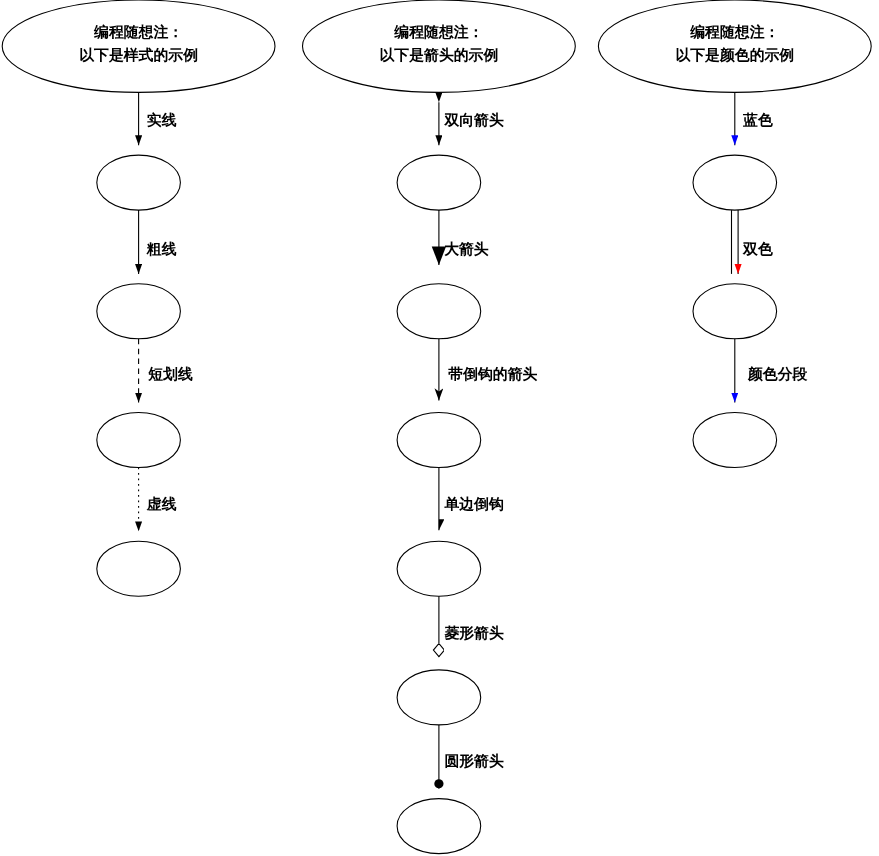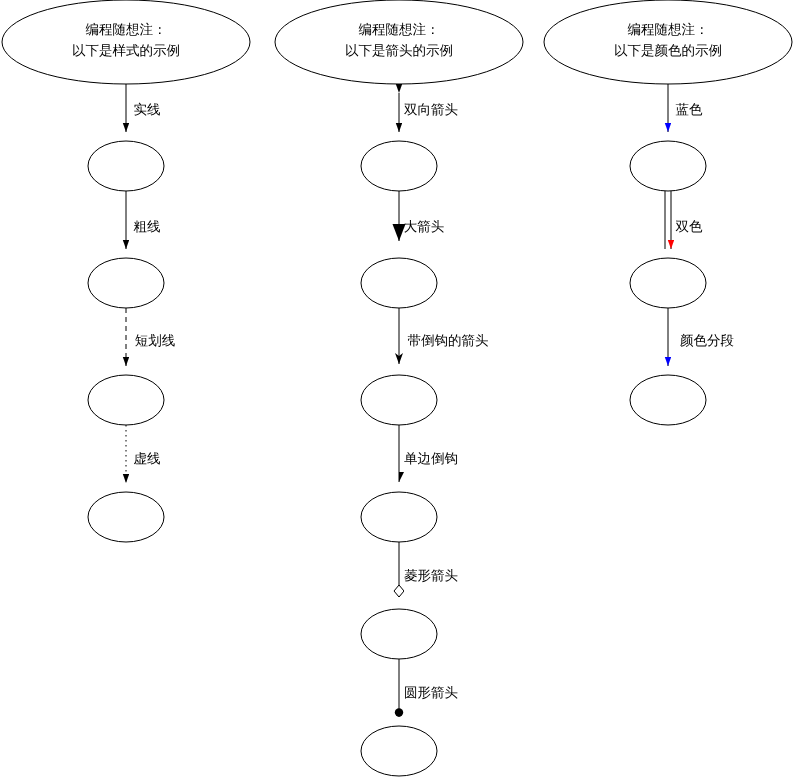--- a/index.html
+++ b/index.html
@@ -1,17 +1,17 @@
 <!DOCTYPE html>
 <html><head>
 <meta charset="utf-8">
 <style>
   html,body{margin:0;padding:0;background:#ffffff;}
   body{width:799px;height:778px;font-family:"DejaVu Sans","Liberation Sans",sans-serif;}
-  #stage{position:relative;width:799px;height:778px;overflow:hidden;}
+  #stage{position:relative;width:799px;height:778px;overflow:hidden;font-weight:bold;}
   svg#graph{position:absolute;left:0;top:0;width:799px;height:778px;}
   .node-label{font-size:13.5px;fill:#000;text-anchor:middle;dominant-baseline:middle;}
   .edge-label{font-size:13.5px;fill:#000;text-anchor:middle;dominant-baseline:middle;}
   .ell{fill:#ffffff;stroke:#000000;stroke-width:1;}
   .edge{fill:none;stroke:#000000;stroke-width:1;}
 </style>
 </head>
 <body>
 
 <div id="stage">

